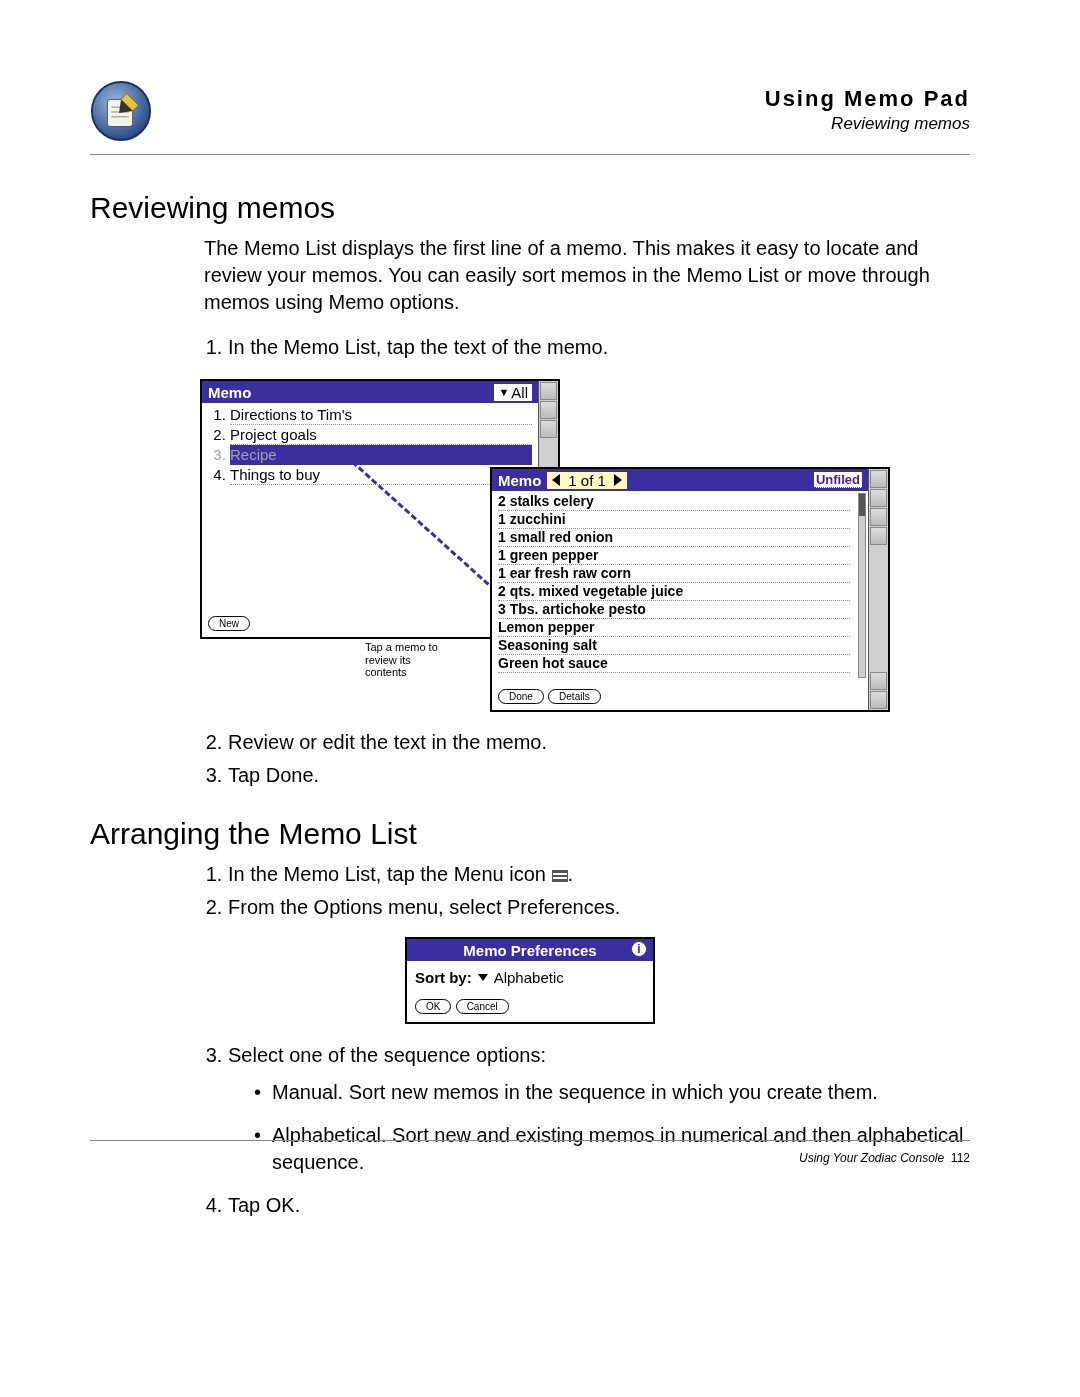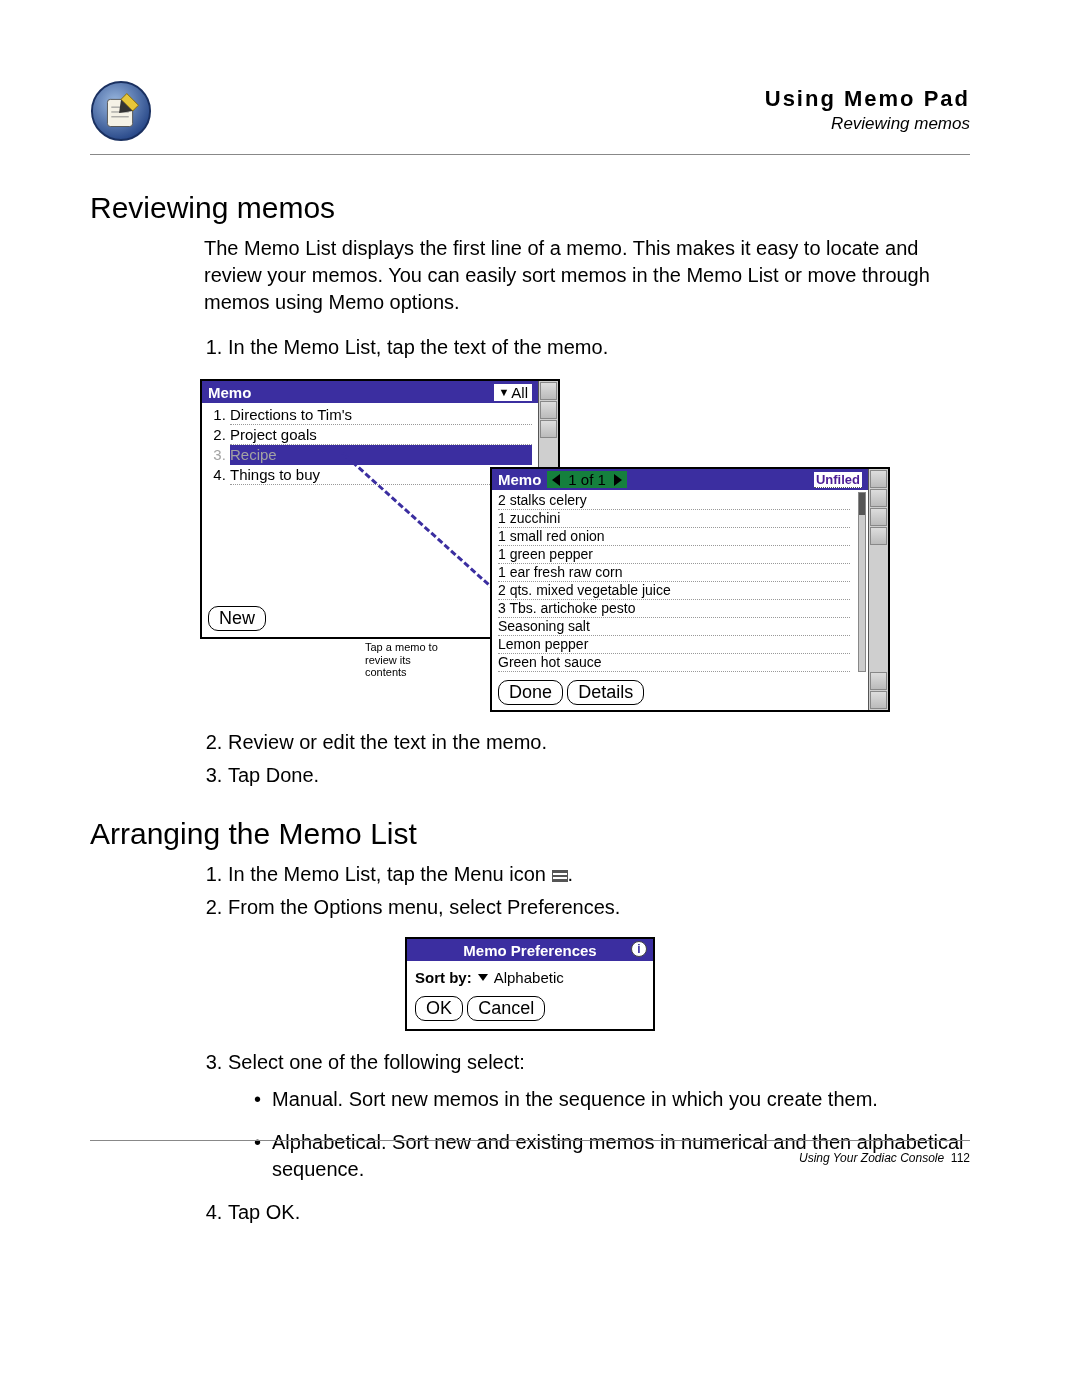--- a/index.html
+++ b/index.html
@@ -99,32 +99,32 @@
     padding: 1px 0;
   }
   .memo-list-body li.selected {
     background: #3b2ea0; color: #a3a3a3; border-bottom-color: transparent;
   }
   .palm-btn {
     display: inline-block;
     border: 1px solid #000;
     border-radius: 10px;
     padding: 1px 10px;
-    font-size: 18px;
+    font-size: 10px;
     background: #fff;
   }
   .palm-footer { padding: 6px; }
 
   
-  .detail-title .nav { background:#15803d; color:#000; font-weight:normal; padding:0 5px; display:inline-flex; align-items:center; gap:8px; }
+  .detail-title .nav { background:#fef9c3; color:#000; font-weight:normal; padding:0 5px; display:inline-flex; align-items:center; gap:8px; }
   .tri-l, .tri-r { display:inline-block; width:0;height:0; border-top:6px solid transparent; border-bottom:6px solid transparent; }
   .tri-l { border-right:8px solid #000; }
   .tri-r { border-left:8px solid #000; }
   .detail-body { padding: 2px 6px; flex:1; overflow:hidden; }
-  .detail-body .ing { border-bottom: 1px dotted #999; padding: 0 0 1px 0; font-size:14px; }
+  .detail-body .ing { border-bottom: 1px dotted #999; padding: 0 0 1px 0; font-size:14px;font-weight:bold; }
   .detail-right-cat { font-size:13px; border-bottom:1px dotted #555; color:#4c1d95; background:#fff; padding:0 2px; }
   .detail-scrollbar { width: 8px; background:#ccc; border:1px solid #888; margin:2px; position:relative; }
   .detail-scrollbar .thumb { position:absolute; left:0; right:0; top:0; height:22px; background:#555; }
 
   .callout {
     position: absolute;
     font-size: 11px;
     line-height: 1.15;
     width: 80px;
   }
@@ -265,22 +265,22 @@
         </div>
         <div style="display:flex; flex:1;">
           <div class="detail-body" id="detail-body">
               <div class="ing">2 stalks celery</div>
               <div class="ing">1 zucchini</div>
               <div class="ing">1 small red onion</div>
               <div class="ing">1 green pepper</div>
               <div class="ing">1 ear fresh raw corn</div>
               <div class="ing">2 qts. mixed vegetable juice</div>
               <div class="ing">3 Tbs. artichoke pesto</div>
+              <div class="ing">Lemon pepper</div>
               <div class="ing">Seasoning salt</div>
-              <div class="ing">Lemon pepper</div>
               <div class="ing">Green hot sauce</div>
             </div>
           <div class="detail-scrollbar">
               <div class="thumb"></div>
             </div>
         </div>
         <div class="palm-footer">
           <span class="palm-btn">Done</span>
           <span class="palm-btn">Details</span>
         </div>
@@ -329,21 +329,21 @@
         <div>
           <span class="palm-btn">OK</span>
           <span class="palm-btn">Cancel</span>
         </div>
       </div>
     </div>
   </div>
 
   <ol class="steps" start="3">
     <li>
-      <span>Select one of the following select:</span>
+      <span>Select one of the sequence options:</span>
       <ul class="bullets">
         <li>Manual. Sort new memos in the sequence in which you create them.</li>
         <li>Alphabetical. Sort new and existing memos in numerical and then alphabetical sequence.</li>
       </ul>
     </li>
     <li>Tap OK.</li>
   </ol>
 
 </div>
 

